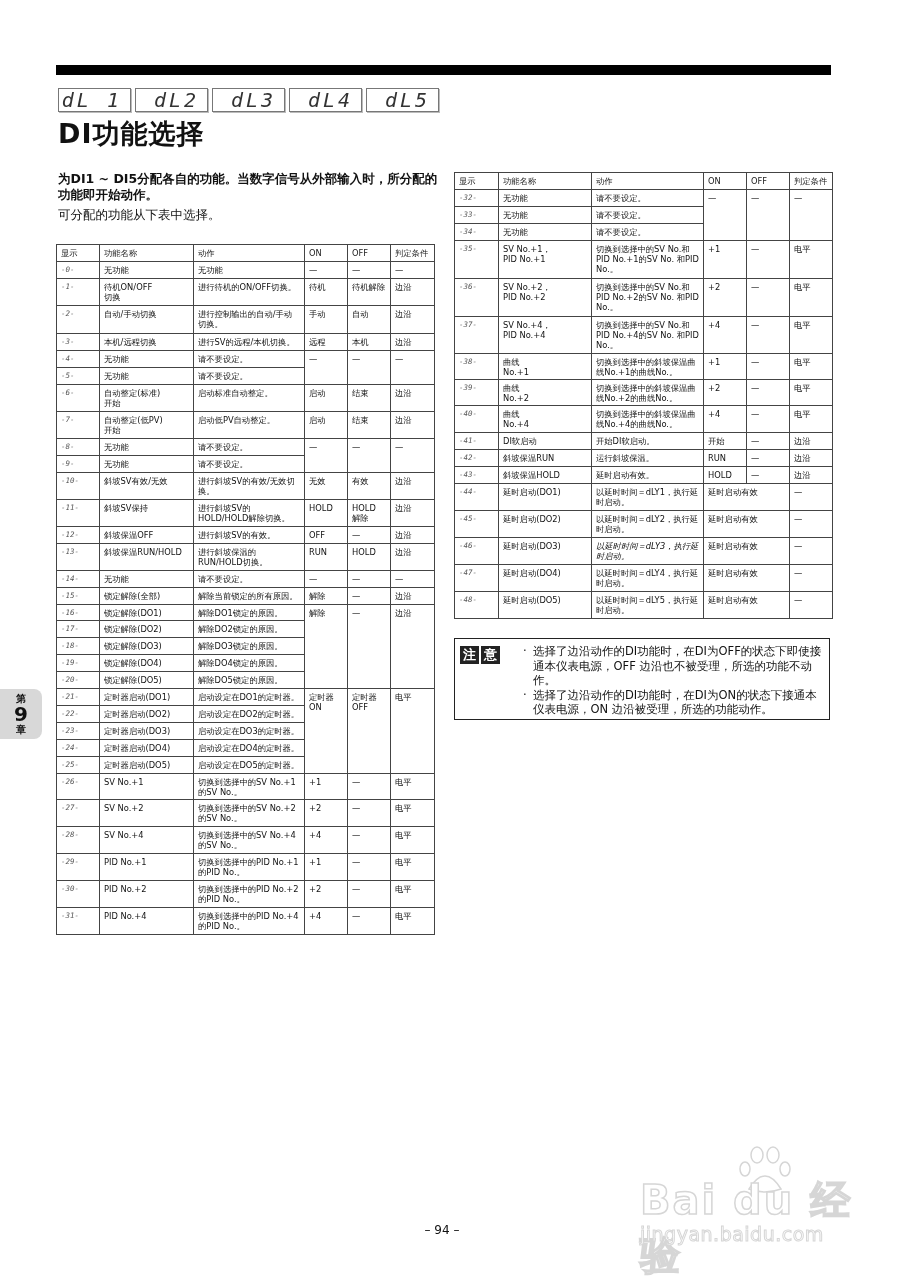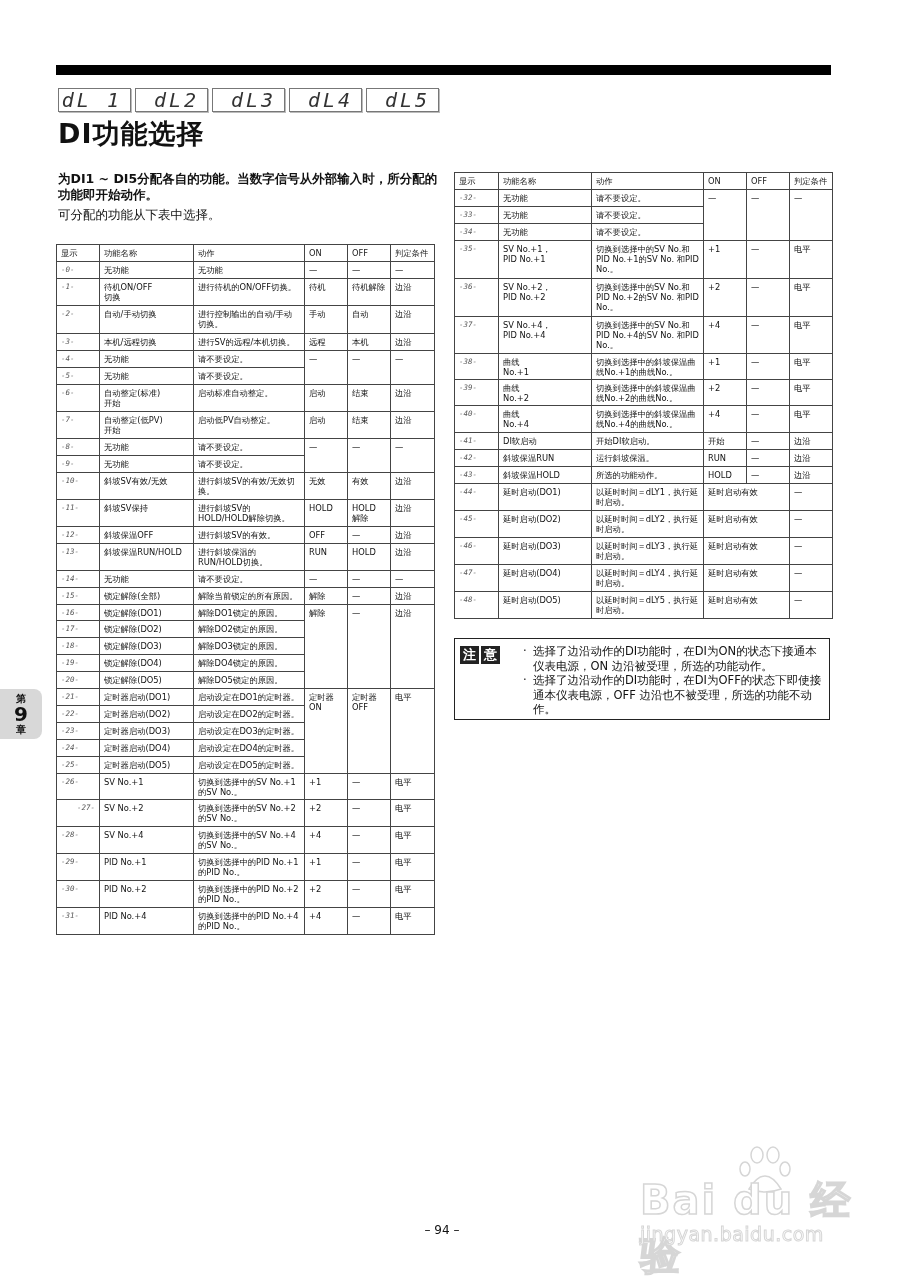--- a/index.html
+++ b/index.html
@@ -265,21 +265,21 @@
       </tr>
       <tr style="height: 15px;">
         <td class="code" style="white-space: pre-line;">-26-</td>
         <td style="white-space: pre-line;">SV No.+1</td>
         <td style="white-space: pre-line;">切换到选择中的SV No.+1的SV No.。</td>
         <td rowspan="1" style="white-space: pre-line;">+1</td>
         <td rowspan="1" style="white-space: pre-line;">—</td>
         <td rowspan="1" style="white-space: pre-line;">电平</td>
       </tr>
       <tr style="height: 27px;">
-        <td class="code" style="white-space: pre-line; text-align: right;">-27-</td>
+        <td class="code" style="white-space: pre-line;">-27-</td>
         <td style="white-space: pre-line;">SV No.+2</td>
         <td style="white-space: pre-line;">切换到选择中的SV No.+2的SV No.。</td>
         <td rowspan="1" style="white-space: pre-line;">+2</td>
         <td rowspan="1" style="white-space: pre-line;">—</td>
         <td rowspan="1" style="white-space: pre-line;">电平</td>
       </tr>
       <tr style="height: 27px;">
         <td class="code" style="white-space: pre-line;">-28-</td>
         <td style="white-space: pre-line;">SV No.+4</td>
         <td style="white-space: pre-line;">切换到选择中的SV No.+4的SV No.。</td>
@@ -418,21 +418,21 @@
         <td class="code" style="white-space: pre-line;">-42-</td>
         <td style="white-space: pre-line;">斜坡保温RUN</td>
         <td style="white-space: pre-line;">运行斜坡保温。</td>
         <td rowspan="1" style="white-space: pre-line;">RUN</td>
         <td rowspan="1" style="white-space: pre-line;">—</td>
         <td rowspan="1" style="white-space: pre-line;">边沿</td>
       </tr>
       <tr style="height: 17px;">
         <td class="code" style="white-space: pre-line;">-43-</td>
         <td style="white-space: pre-line;">斜坡保温HOLD</td>
-        <td style="white-space: pre-line;">所选的功能动作。</td>
+        <td style="white-space: pre-line;">延时启动有效。</td>
         <td rowspan="1" style="white-space: pre-line;">HOLD</td>
         <td rowspan="1" style="white-space: pre-line;">—</td>
         <td rowspan="1" style="white-space: pre-line;">边沿</td>
       </tr>
       <tr style="height: 27px;">
         <td class="code" style="white-space: pre-line;">-44-</td>
         <td style="white-space: pre-line;">延时启动(DO1)</td>
         <td style="white-space: pre-line;">以延时时间＝dLY1，执行延时启动。</td>
         <td rowspan="1" colspan="2" style="white-space: pre-line;">延时启动有效</td>
         <td style="white-space: pre-line;">—</td>
@@ -440,21 +440,21 @@
       <tr style="height: 27px;">
         <td class="code" style="white-space: pre-line;">-45-</td>
         <td style="white-space: pre-line;">延时启动(DO2)</td>
         <td style="white-space: pre-line;">以延时时间＝dLY2，执行延时启动。</td>
         <td rowspan="1" colspan="2" style="white-space: pre-line;">延时启动有效</td>
         <td style="white-space: pre-line;">—</td>
       </tr>
       <tr style="height: 27px;">
         <td class="code" style="white-space: pre-line;">-46-</td>
         <td style="white-space: pre-line;">延时启动(DO3)</td>
-        <td style="white-space: pre-line;">以延时时间＝dLY3，执行延时启动。</td>
+        <td style="white-space: pre-line; font-style: italic;">以延时时间＝dLY3，执行延时启动。</td>
         <td rowspan="1" colspan="2" style="white-space: pre-line;">延时启动有效</td>
         <td style="white-space: pre-line;">—</td>
       </tr>
       <tr style="height: 27px;">
         <td class="code" style="white-space: pre-line;">-47-</td>
         <td style="white-space: pre-line;">延时启动(DO4)</td>
         <td style="white-space: pre-line;">以延时时间＝dLY4，执行延时启动。</td>
         <td rowspan="1" colspan="2" style="white-space: pre-line;">延时启动有效</td>
         <td style="white-space: pre-line;">—</td>
       </tr>
@@ -467,22 +467,22 @@
       </tr>
     </tbody>
 </table>
 
 <div class="note">
   <div class="note-badge">
     <span>注</span>
     <span>意</span>
   </div>
   <ul class="note-list">
+    <li>选择了边沿动作的DI功能时，在DI为OFF的状态下即使接通本仪表电源，OFF 边沿也不被受理，所选的功能不动作。</li>
     <li>选择了边沿动作的DI功能时，在DI为ON的状态下接通本仪表电源，ON 边沿被受理，所选的功能动作。</li>
-    <li>选择了边沿动作的DI功能时，在DI为OFF的状态下即使接通本仪表电源，OFF 边沿也不被受理，所选的功能不动作。</li>
   </ul>
 </div>
 
 <div class="chapter-tab">
   <div class="c1">第</div>
   <div class="c2">9</div>
   <div class="c3">章</div>
 </div>
 
 <div class="page-num"><span>– 94 –</span></div>

